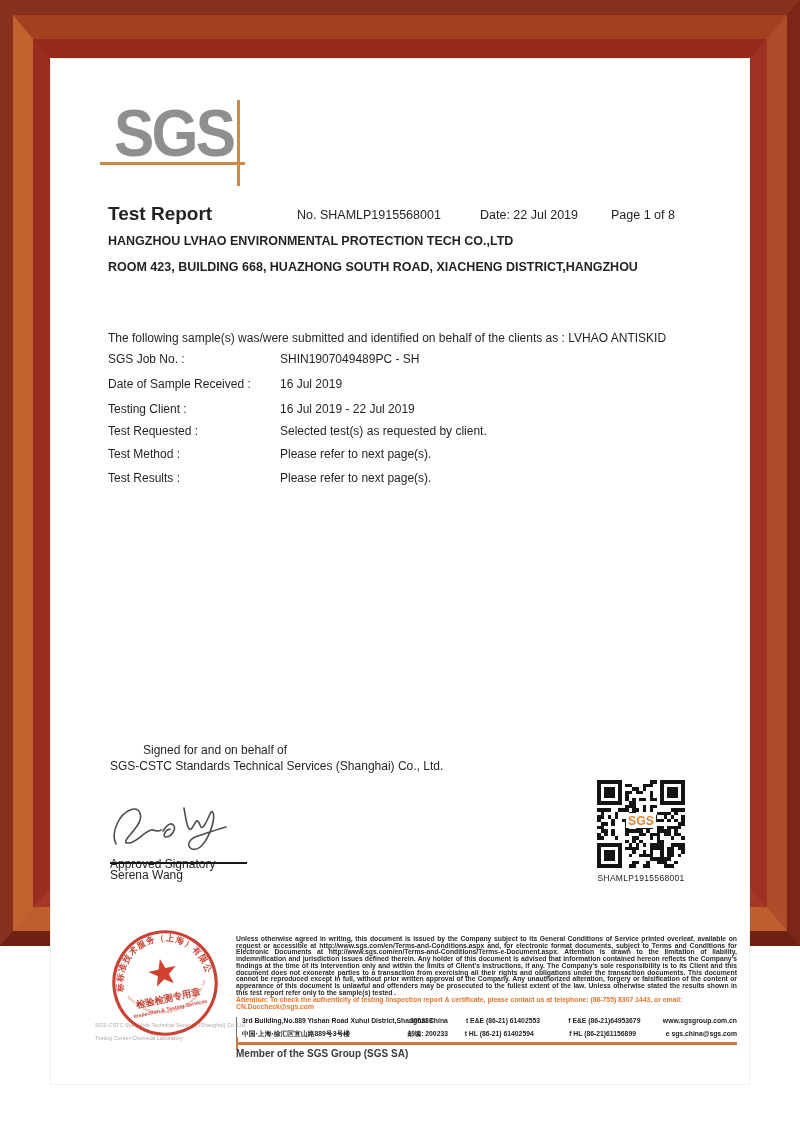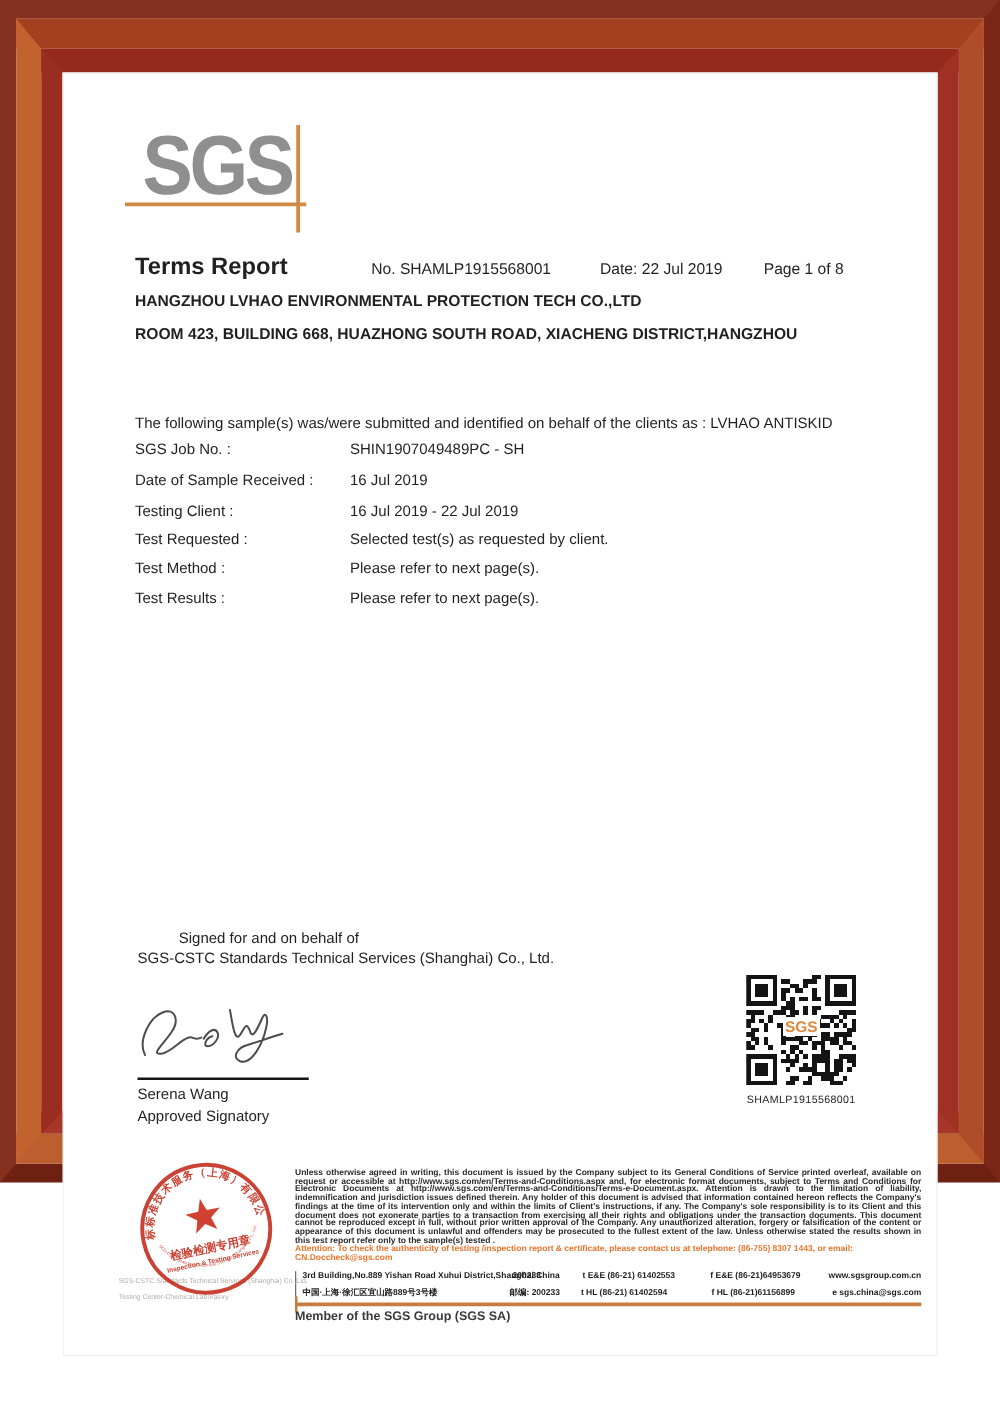--- a/index.html
+++ b/index.html
@@ -37,21 +37,21 @@
   .frow{left:58px;font-size:12px;}
   .frow .lab{display:inline-block;width:172px;}
   .frow .val{position:absolute;left:172px;white-space:nowrap;}
 
   
   .signedfor{left:60px;font-size:12px;}
   .sf1{top:685px;margin-left:33px;} .sf2{top:701px;}
   .sig-svg{left:58px;top:738px;}
   .sig-rule{left:60px;top:804px;width:137px;height:2px;background:#161616;}
   .sig-name{left:60px;top:810px;font-size:12px;}
-  .sig-title{left:60px;top:828px;font-size:12px;}
+  .sig-title{left:60px;top:799px;font-size:12px;}
 
   
   .qr-wrap{left:546px;top:722px;width:90px;text-align:center;}
   .qr-label{font-size:8.5px;color:#222;margin-top:1px;letter-spacing:.3px;}
 
   
   .stamp{left:56px;top:866px;width:118px;height:118px;z-index:3;opacity:.93;}
   .stamp-caption{left:45px;top:961px;z-index:1;font-size:5.5px;line-height:13px;color:#b4aaa4;white-space:nowrap;}
 
   
@@ -72,21 +72,21 @@
 
 <div class="frame">
   <div class="frame-mid">
     <div class="frame-inner">
       <div class="page">
 
         <div class="abs logo-letters">SGS</div>
         <div class="abs logo-hline"></div>
         <div class="abs logo-vline"></div>
 
-        <div class="abs txt report-title">Terms Report</div>
+        <div class="abs txt report-title">Test Report</div>
         <div class="abs txt meta no">No. SHAMLP1915568001</div>
         <div class="abs txt meta date">Date: 22 Jul 2019</div>
         <div class="abs txt meta pg">Page 1 of 8</div>
 
         <div class="abs txt client l1">HANGZHOU LVHAO ENVIRONMENTAL PROTECTION TECH CO.,LTD</div>
         <div class="abs txt client l2">ROOM 423, BUILDING 668, HUAZHONG SOUTH ROAD, XIACHENG DISTRICT,HANGZHOU</div>
 
         <div class="abs txt sample-intro">The following sample(s) was/were submitted and identified on behalf of the clients as : LVHAO ANTISKID</div>
 
         <div class="abs txt frow" style="top:294px;">

